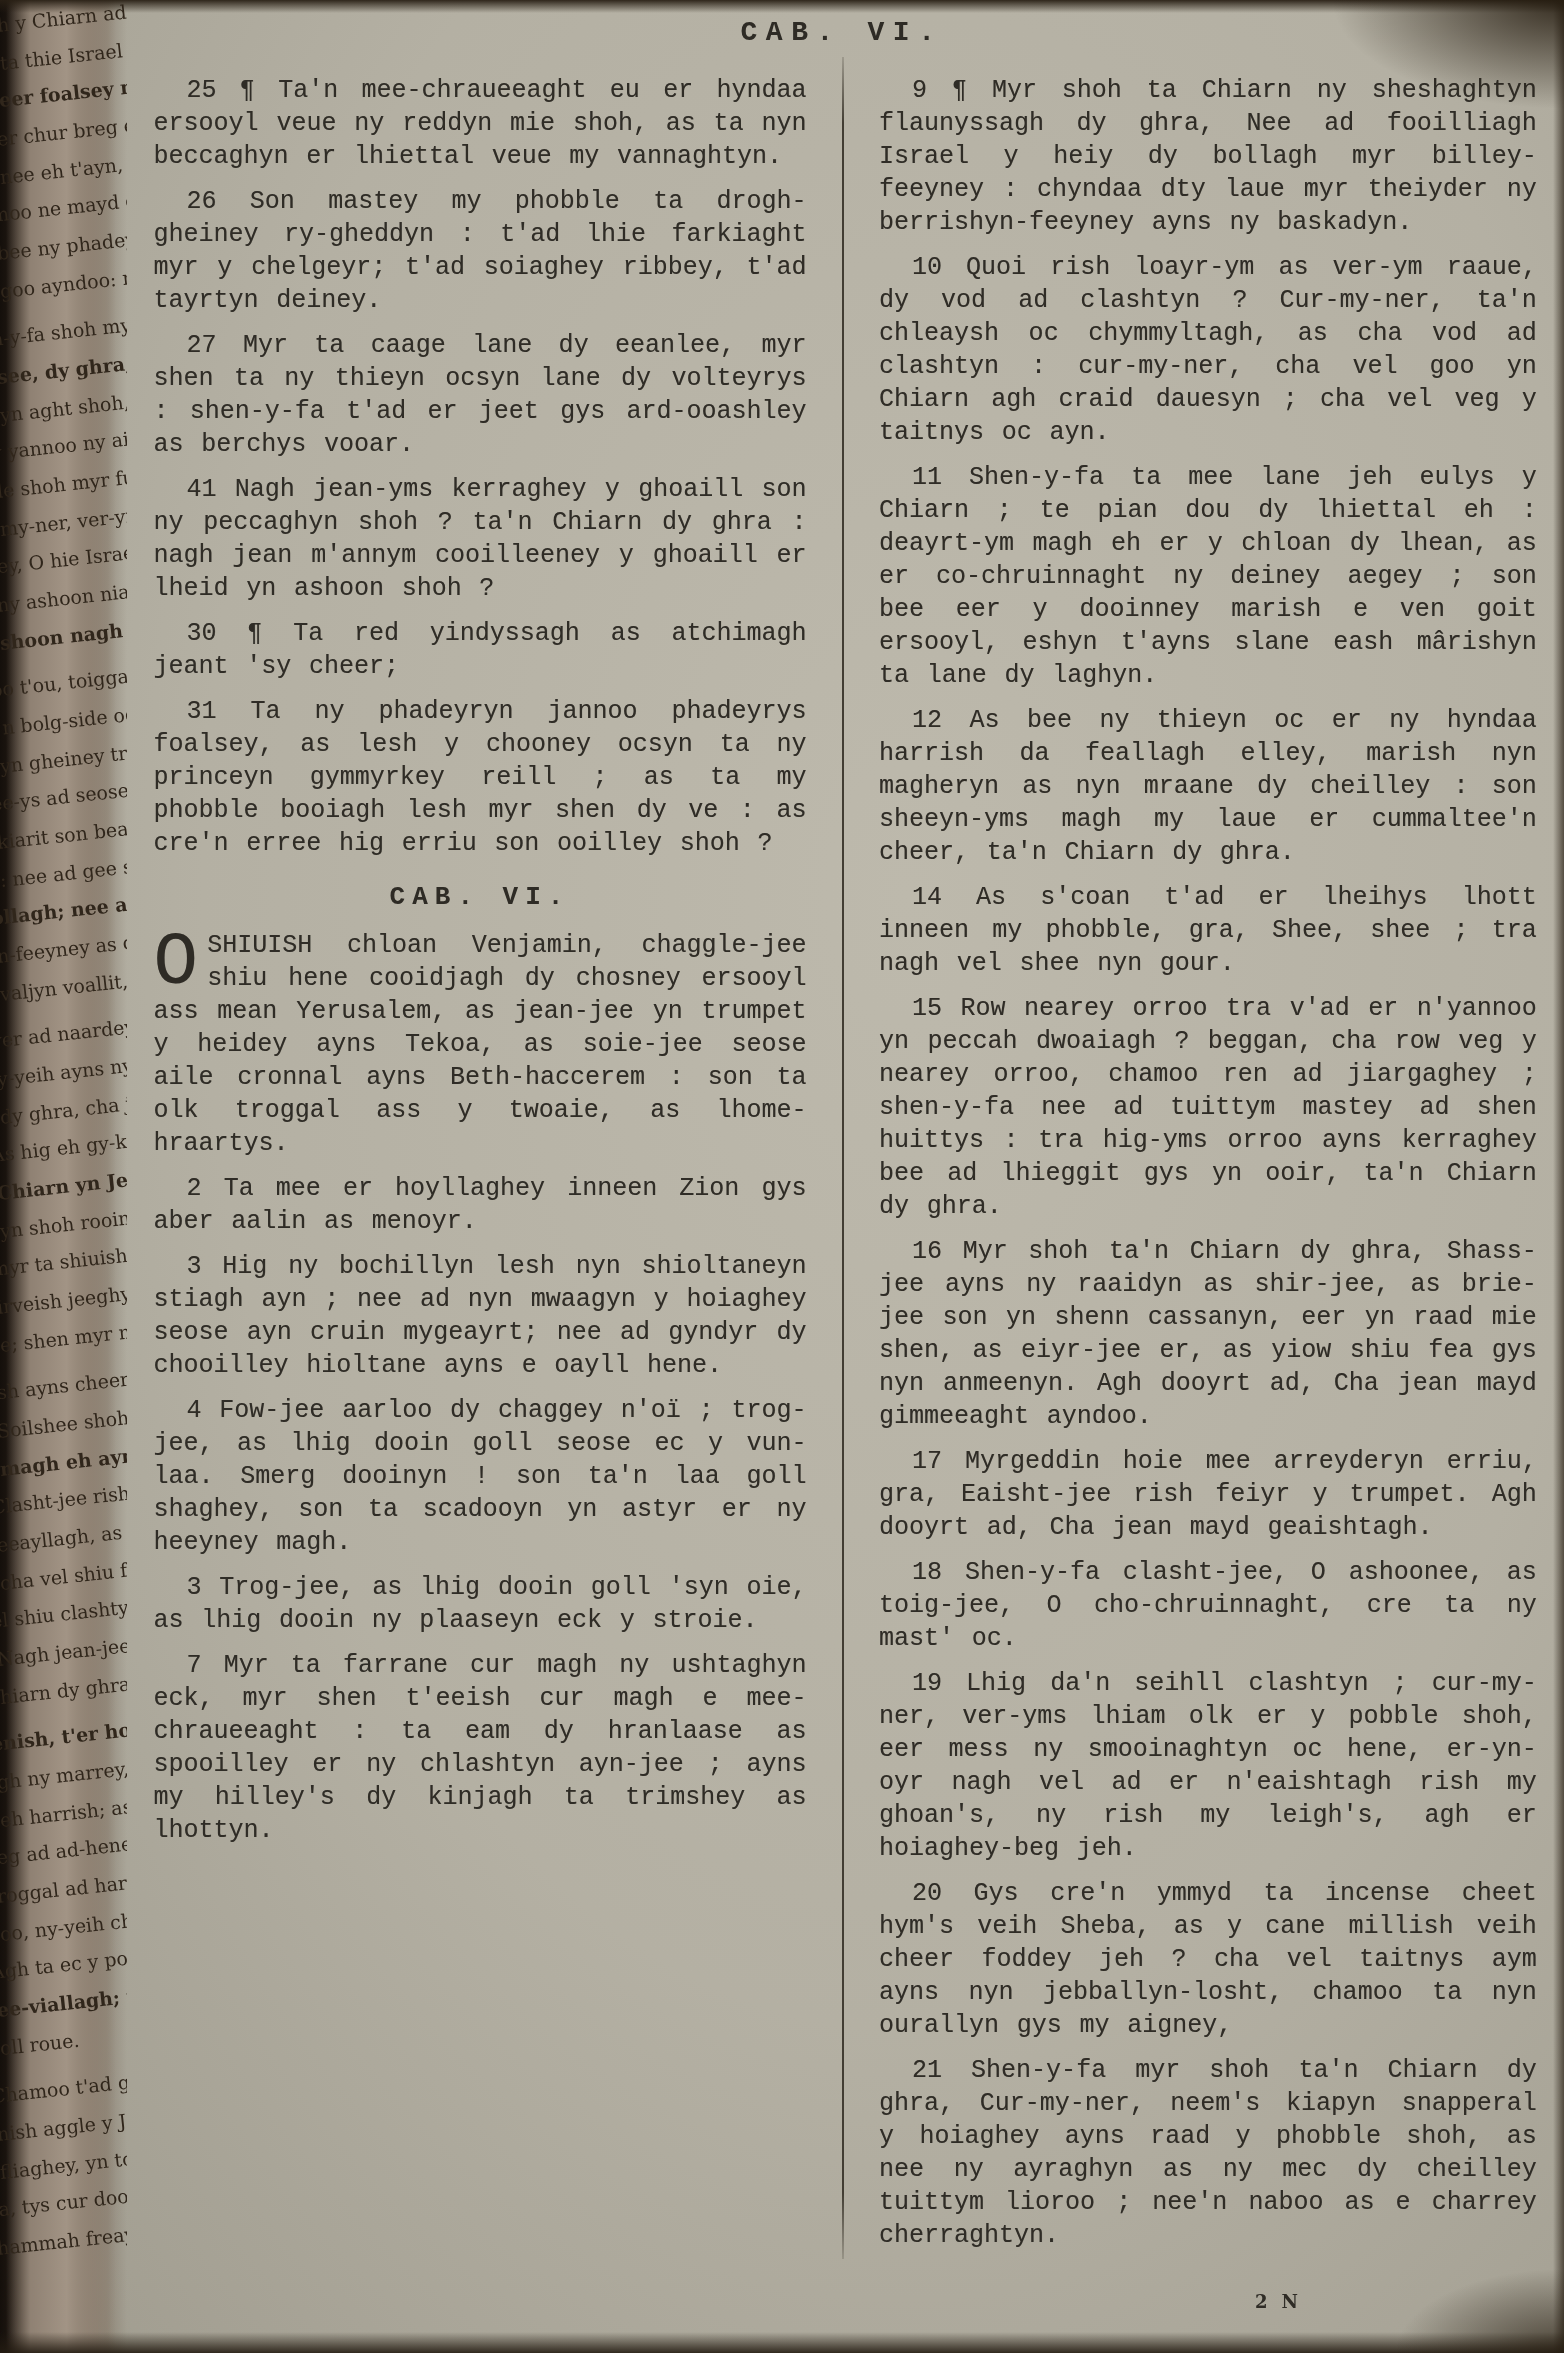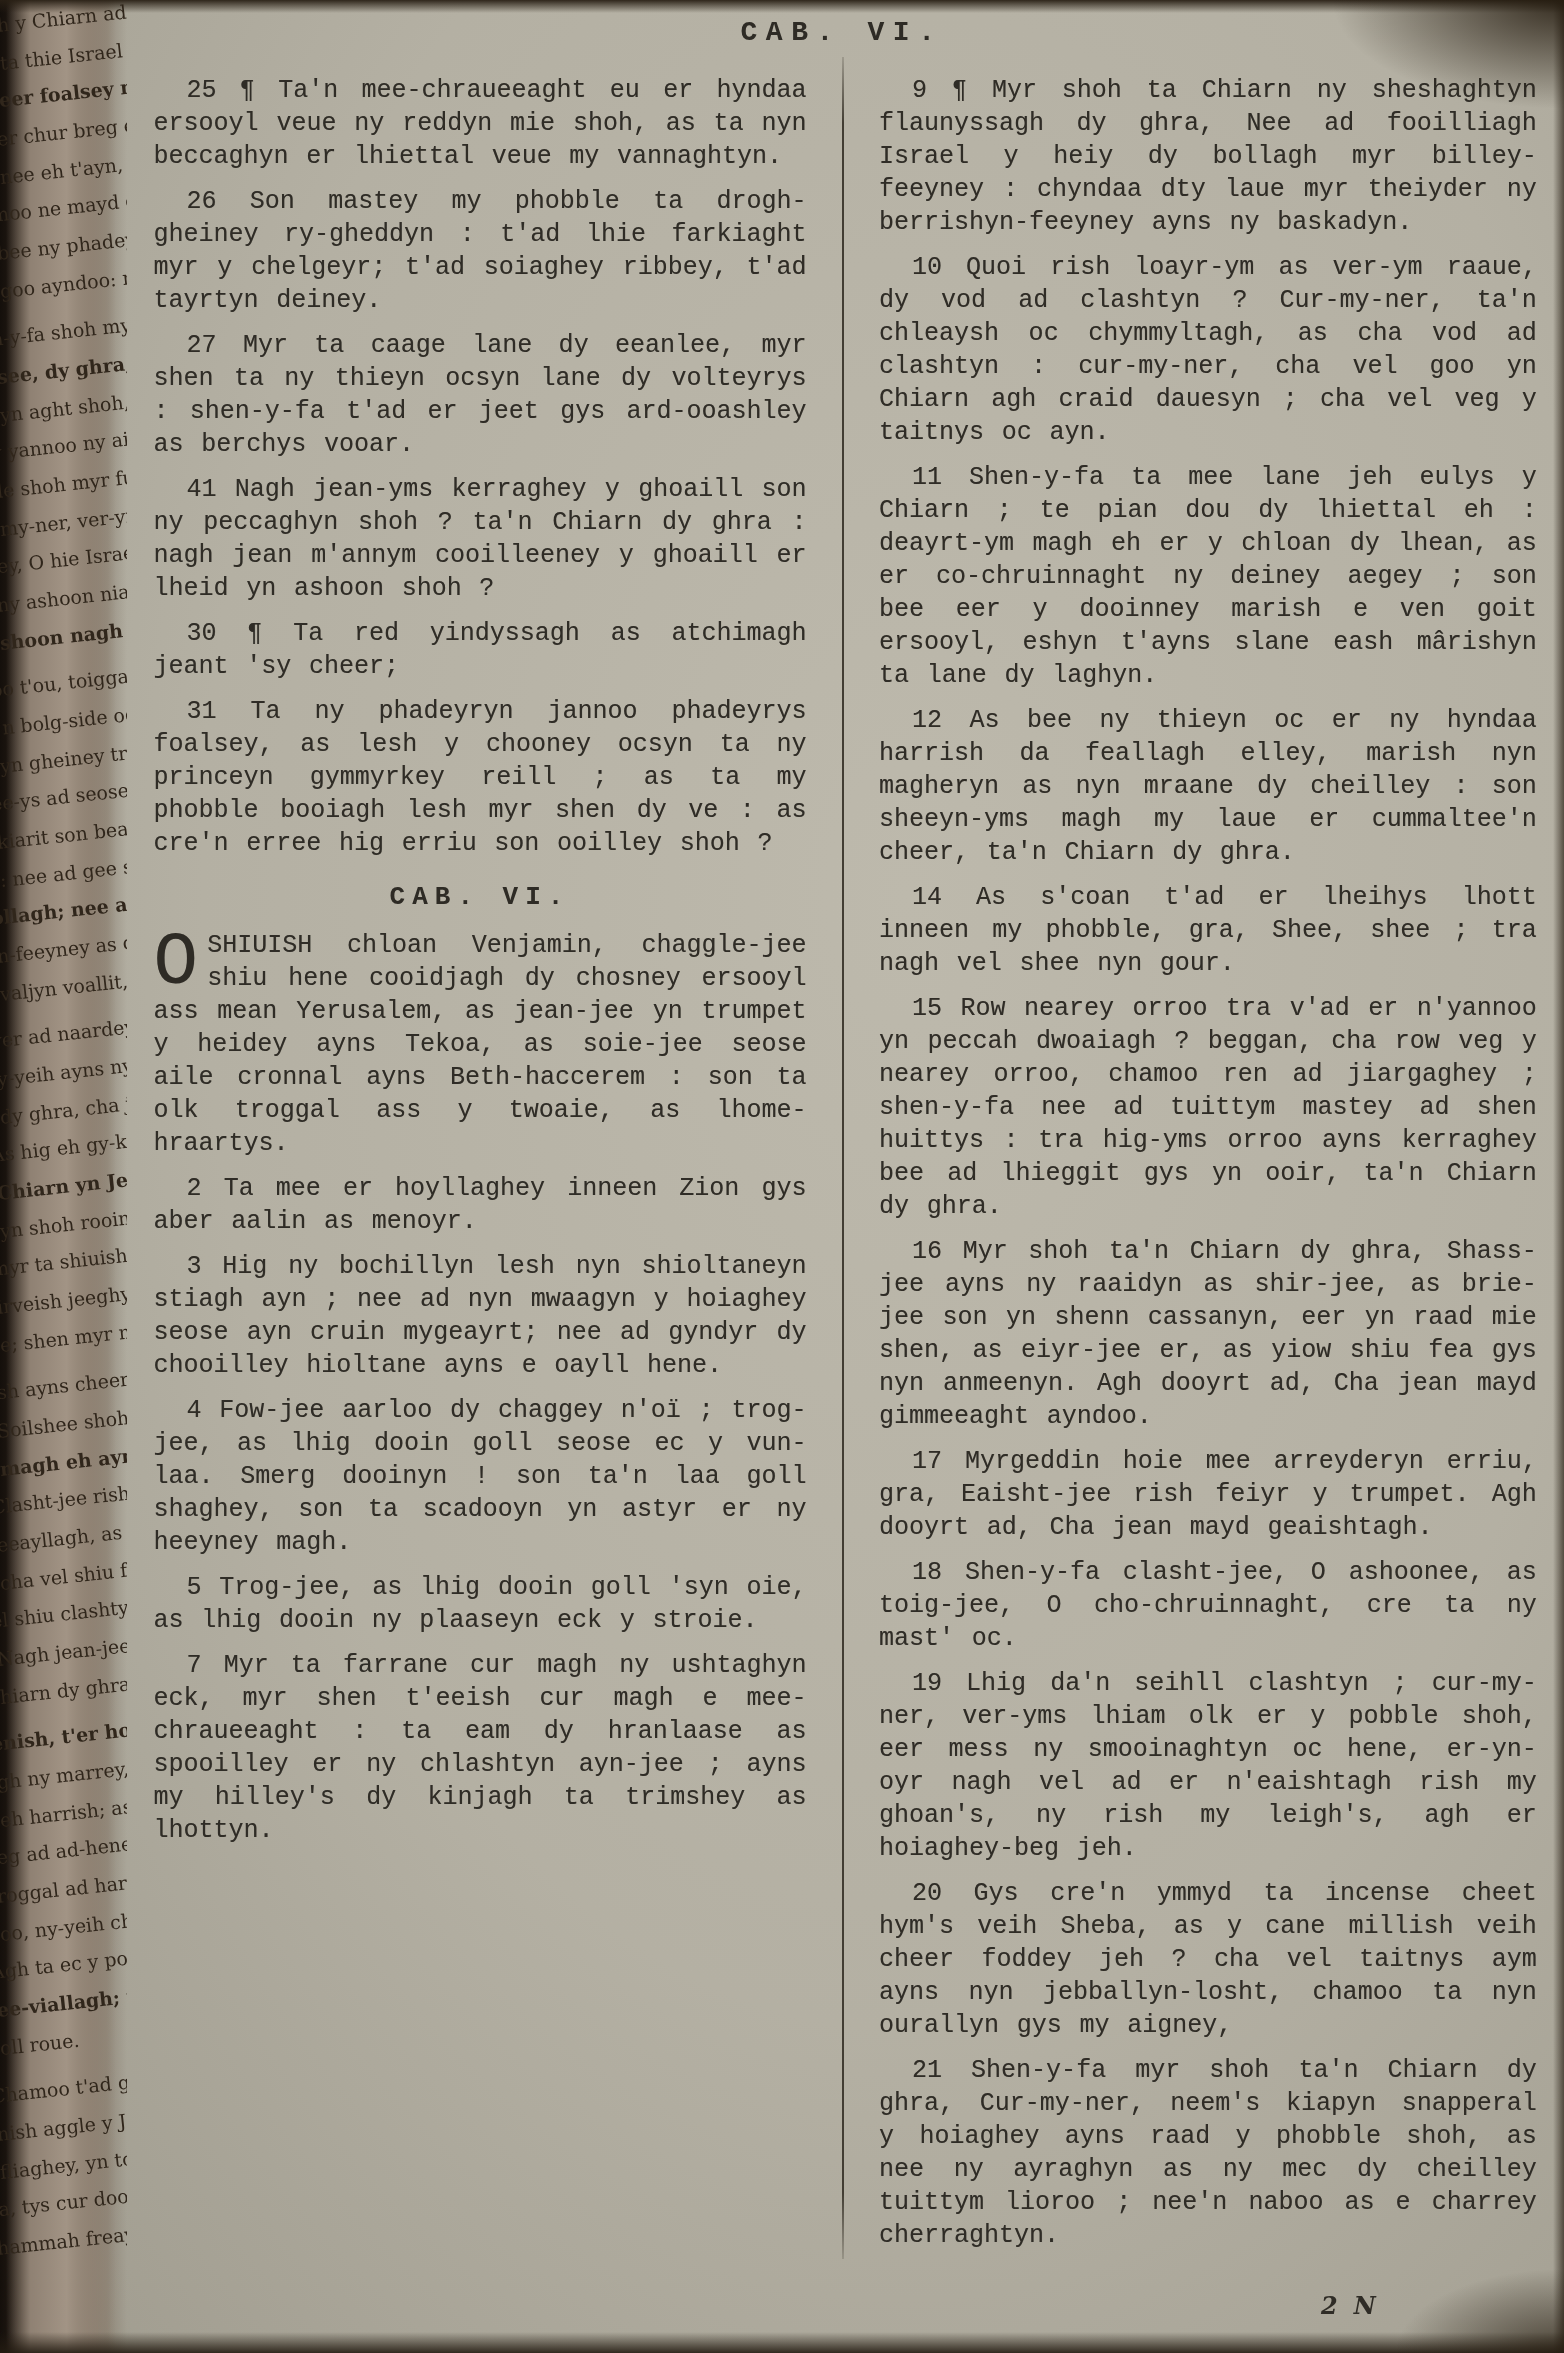--- a/index.html
+++ b/index.html
@@ -44,24 +44,23 @@
     color:#2e2b25;
   }
   .dropcap-para { text-indent:0; }
   .dropcap {
     float:left;
     font-size:74px; line-height:58px;
     padding:4.7px 9.4px 0 0;
     color:#2e2b25;
   }
   .signature {
-    position:absolute; left:1321px; top:2291px;
-    font-size:24px; font-weight:bold; letter-spacing:3.9px;
+    position:absolute; left:1255px; top:2291px;
+    font-size:18px; font-weight:bold; letter-spacing:3.9px;
     color:#2f2c26;
-    font-style:italic;
   }
 
   
   .spine {
     position:absolute; left:0; top:0; width:127px; height:100%;
     overflow:hidden; z-index:4;
     background:linear-gradient(90deg,
       #140f0b 0%, #271e16 16%, #4c4033 42%, #7d7062 70%,
       rgba(125,112,98,0.35) 88%, rgba(125,112,98,0) 100%);
   }
@@ -120,21 +119,21 @@
           <p class="verse">26 Son mastey my phobble ta drogh-gheiney ry-gheddyn : t'ad lhie farkiaght myr y chelgeyr; t'ad soiaghey ribbey, t'ad tayrtyn deiney.</p>
           <p class="verse">27 Myr ta caage lane dy eeanlee, myr shen ta ny thieyn ocsyn lane dy volteyrys : shen-y-fa t'ad er jeet gys ard-ooashley as berchys vooar.</p>
           <p class="verse">41 Nagh jean-yms kerraghey y ghoaill son ny peccaghyn shoh ? ta'n Chiarn dy ghra : nagh jean m'annym cooilleeney y ghoaill er lheid yn ashoon shoh ?</p>
           <p class="verse">30 ¶ Ta red yindyssagh as atchimagh jeant 'sy cheer;</p>
           <p class="verse">31 Ta ny phadeyryn jannoo phadeyrys foalsey, as lesh y chooney ocsyn ta ny princeyn gymmyrkey reill ; as ta my phobble booiagh lesh myr shen dy ve : as cre'n erree hig erriu son ooilley shoh ?</p>
           <div class="chapter-heading">CAB. VI.</div>
           <p class="verse dropcap-para"><span class="dropcap">O</span>SHIUISH chloan Venjamin, chaggle-jee shiu hene cooidjagh dy chosney ersooyl ass mean Yerusalem, as jean-jee yn trumpet y heidey ayns Tekoa, as soie-jee seose aile cronnal ayns Beth-haccerem : son ta olk troggal ass y twoaie, as lhome-hraartys.</p>
           <p class="verse">2 Ta mee er hoyllaghey inneen Zion gys aber aalin as menoyr.</p>
           <p class="verse">3 Hig ny bochillyn lesh nyn shioltaneyn stiagh ayn ; nee ad nyn mwaagyn y hoiaghey seose ayn cruin mygeayrt; nee ad gyndyr dy chooilley hioltane ayns e oayll hene.</p>
           <p class="verse">4 Fow-jee aarloo dy chaggey n'oï ; trog-jee, as lhig dooin goll seose ec y vun-laa. Smerg dooinyn ! son ta'n laa goll shaghey, son ta scadooyn yn astyr er ny heeyney magh.</p>
-          <p class="verse">5 Trog-jee, as lhig dooin goll 'syn oie, as lhig dooin ny plaaseyn eck y stroie.</p>
+          <p class="verse">3 Trog-jee, as lhig dooin goll 'syn oie, as lhig dooin ny plaaseyn eck y stroie.</p>
           <p class="verse">7 Myr ta farrane cur magh ny ushtaghyn eck, myr shen t'eeish cur magh e mee-chraueeaght : ta eam dy hranlaase as spooilley er ny chlashtyn ayn-jee ; ayns my hilley's dy kinjagh ta trimshey as lhottyn.</p>
         </div>
       <div class="col col-right">
           <p class="verse">9 ¶ Myr shoh ta Chiarn ny sheshaghtyn flaunyssagh dy ghra, Nee ad fooilliagh Israel y heiy dy bollagh myr billey-feeyney : chyndaa dty laue myr theiyder ny berrishyn-feeyney ayns ny baskadyn.</p>
           <p class="verse">10 Quoi rish loayr-ym as ver-ym raaue, dy vod ad clashtyn ? Cur-my-ner, ta'n chleaysh oc chymmyltagh, as cha vod ad clashtyn : cur-my-ner, cha vel goo yn Chiarn agh craid dauesyn ; cha vel veg y taitnys oc ayn.</p>
           <p class="verse">11 Shen-y-fa ta mee lane jeh eulys y Chiarn ; te pian dou dy lhiettal eh : deayrt-ym magh eh er y chloan dy lhean, as er co-chruinnaght ny deiney aegey ; son bee eer y dooinney marish e ven goit ersooyl, eshyn t'ayns slane eash mârishyn ta lane dy laghyn.</p>
           <p class="verse">12 As bee ny thieyn oc er ny hyndaa harrish da feallagh elley, marish nyn magheryn as nyn mraane dy cheilley : son sheeyn-yms magh my laue er cummaltee'n cheer, ta'n Chiarn dy ghra.</p>
           <p class="verse">14 As s'coan t'ad er lheihys lhott inneen my phobble, gra, Shee, shee ; tra nagh vel shee nyn gour.</p>
           <p class="verse">15 Row nearey orroo tra v'ad er n'yannoo yn peccah dwoaiagh ? beggan, cha row veg y nearey orroo, chamoo ren ad jiargaghey ; shen-y-fa nee ad tuittym mastey ad shen huittys : tra hig-yms orroo ayns kerraghey bee ad lhieggit gys yn ooir, ta'n Chiarn dy ghra.</p>
           <p class="verse">16 Myr shoh ta'n Chiarn dy ghra, Shass-jee ayns ny raaidyn as shir-jee, as brie-jee son yn shenn cassanyn, eer yn raad mie shen, as eiyr-jee er, as yiow shiu fea gys nyn anmeenyn. Agh dooyrt ad, Cha jean mayd gimmeeaght ayndoo.</p>

